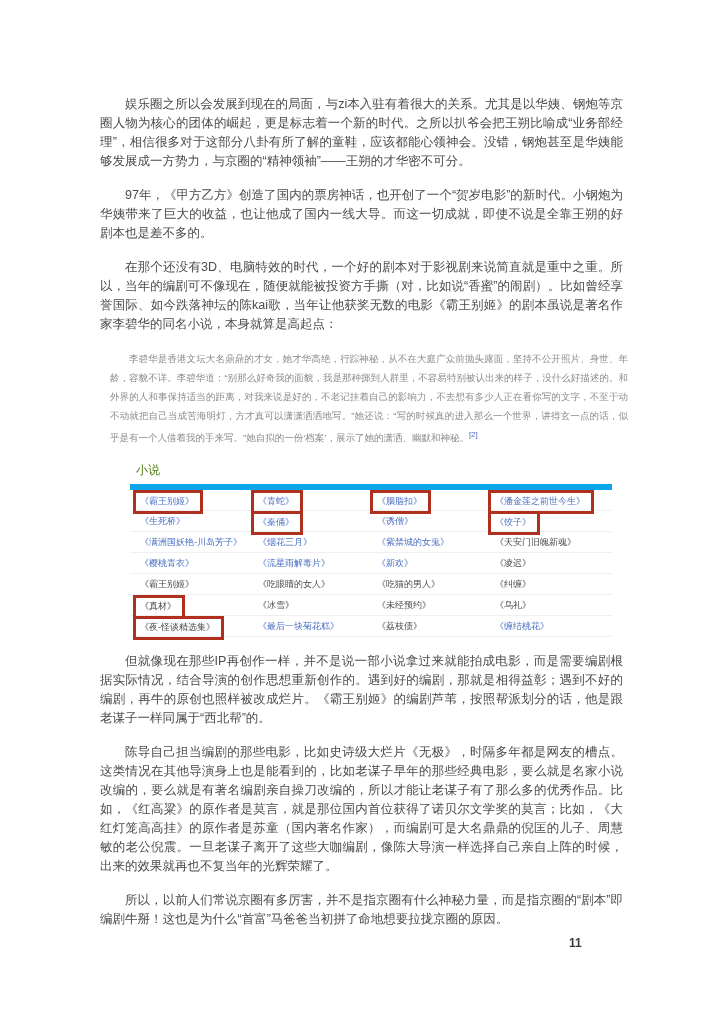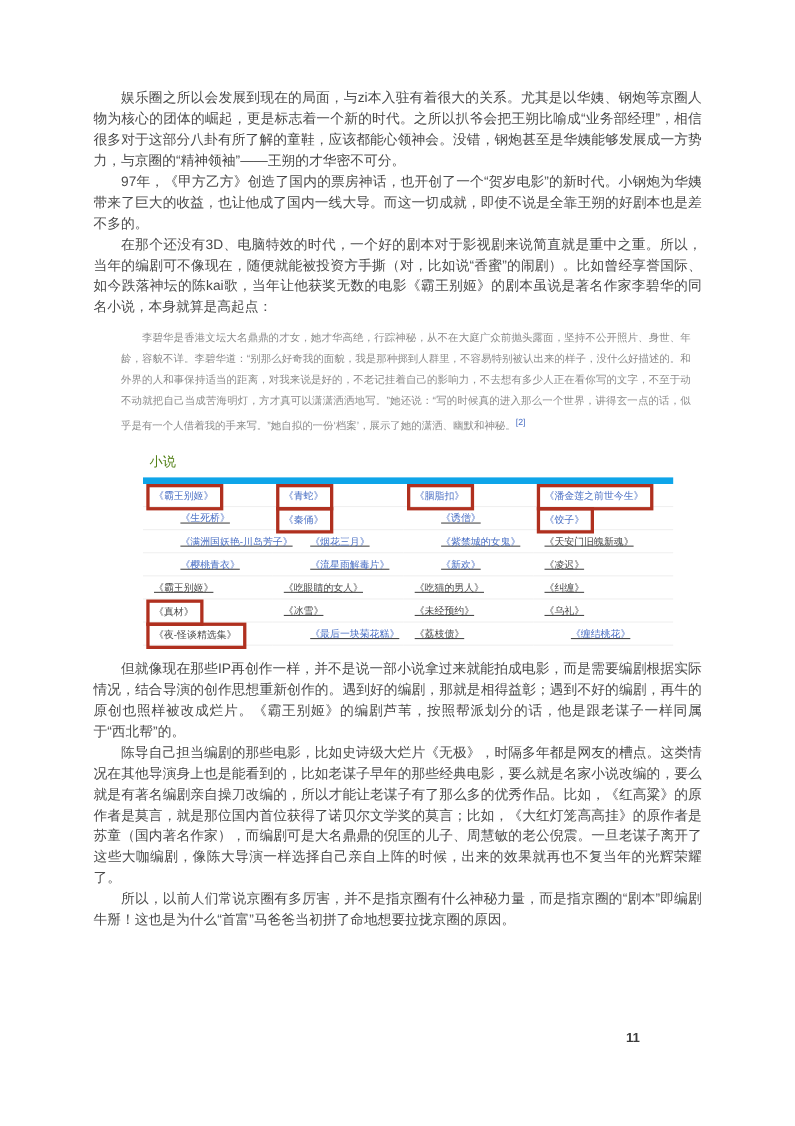--- a/index.html
+++ b/index.html
@@ -11,21 +11,21 @@
     overflow:hidden;
   }
   .content{
     position:absolute;
     left:85px;top:80px;width:553px;
     color:#4a4a4a;
     font-size:12.5px;
     line-height:19px;
     text-align:justify;
   }
-  .content p{margin:0;text-indent:2em;}
+  .content p{margin:15px;text-indent:2em;}
   .quote{
     margin:9px 6px 6px 25px;
     width:518px;
     font-size:9.5px;
     line-height:19px;
     color:#8b8b8b;
     text-indent:2em;
     text-align:justify;
   }
   .quote sup{color:#4a6fc4;font-size:8px;}
@@ -46,24 +46,23 @@
     display:grid;
     grid-template-columns:118px 119px 118px 127px;
   }
   .tcell{
     height:20px;line-height:20px;
     padding-left:10px;
     font-size:9px;
     border-bottom:1px solid #f0f0f0;
     white-space:nowrap;
     overflow:visible;
-    text-decoration:underline;
   }
   .tcell span{color:#4a4a4a;}
-  .tcell span.link{color:#4a6fc4;margin-left:24px;}
+  .tcell span.link{color:#4a6fc4;}
   .tcell span.boxed{
     position:relative;
     display:inline-block;
     line-height:15px;
     border:3px solid #b0301f;
     padding:1px 6px 2px 4px;
     margin-left:-7px;
     background:transparent;
     z-index:2;
   }

